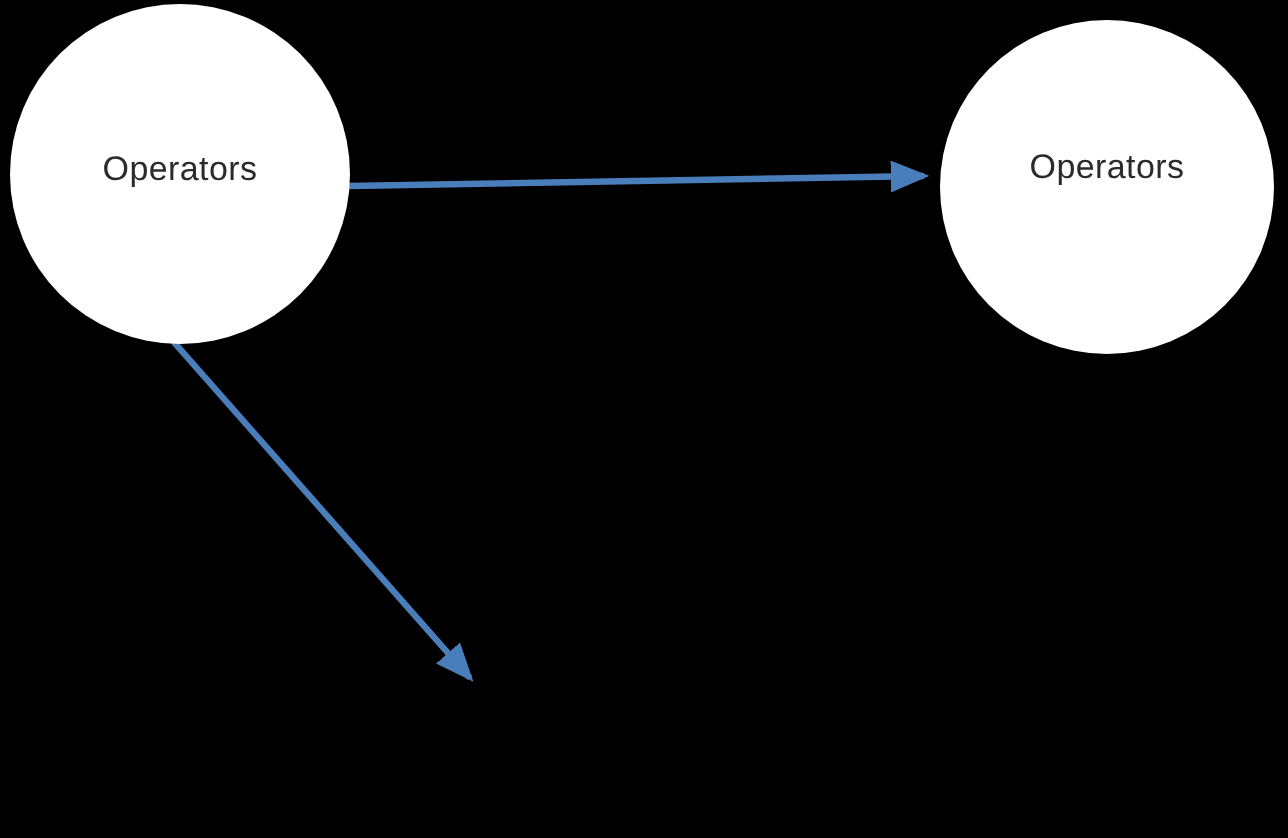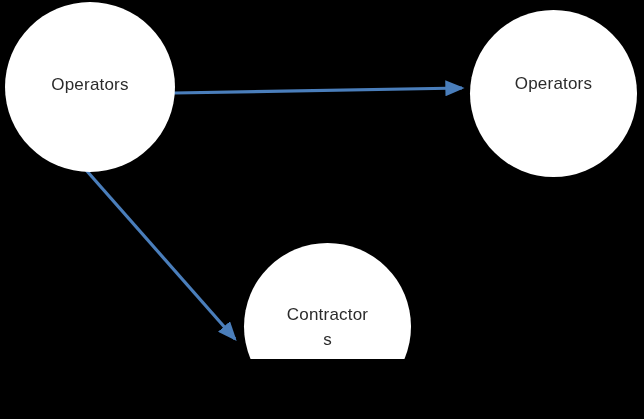--- a/index.html
+++ b/index.html
@@ -99,18 +99,14 @@
   </svg>
 
   <div class="node" id="node-operators-source">
     <span class="node-label">Operators</span>
   </div>
 
   <div class="node" id="node-operators-target">
     <span class="node-label">Operators</span>
   </div>
 
-  <div class="node" id="node-contractors">
-    <span class="node-label">Contractor
-s</span>
-  </div>
 
 </div>
 
 </body></html>

